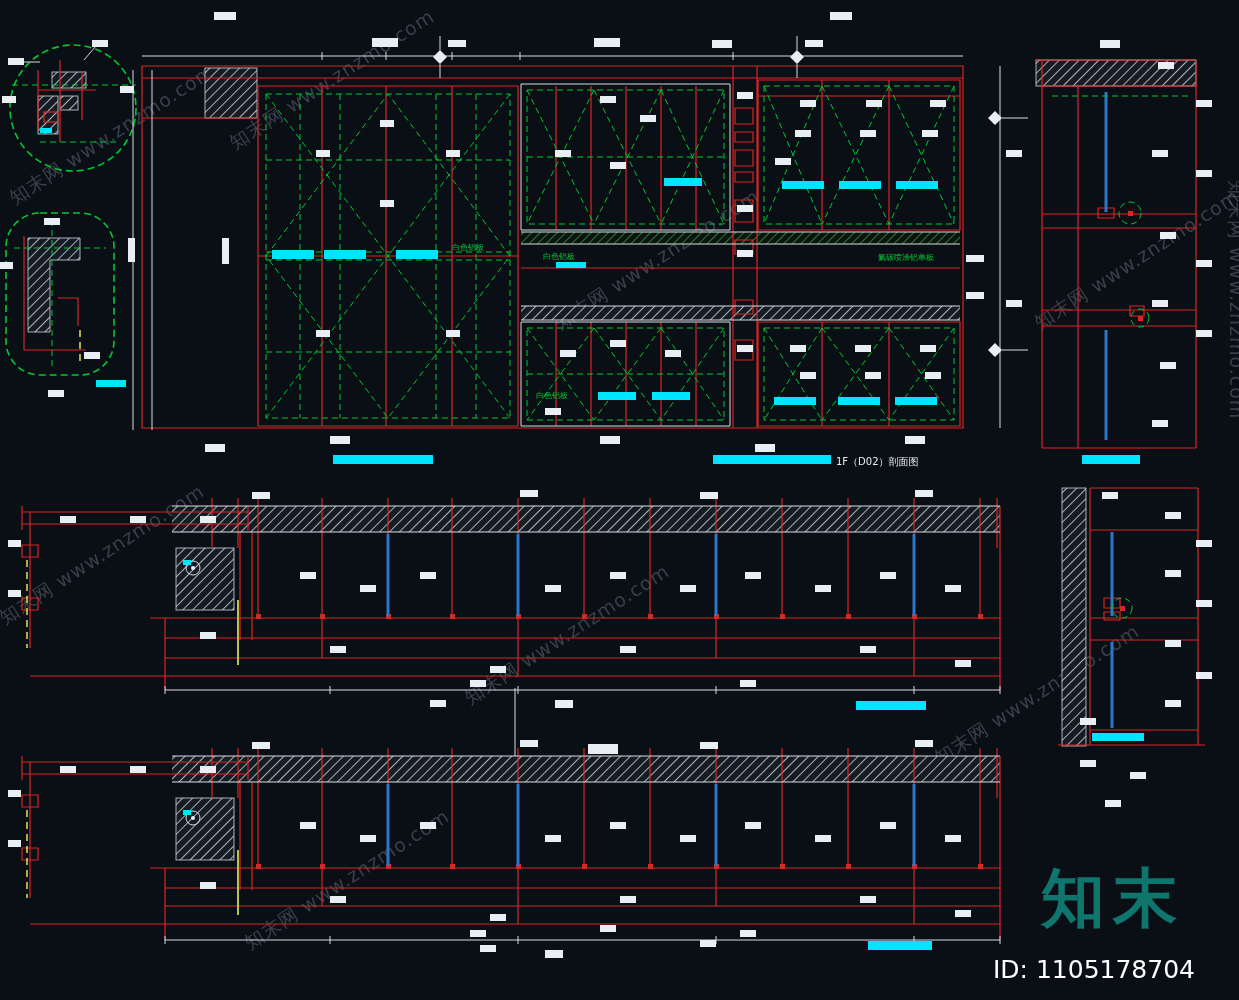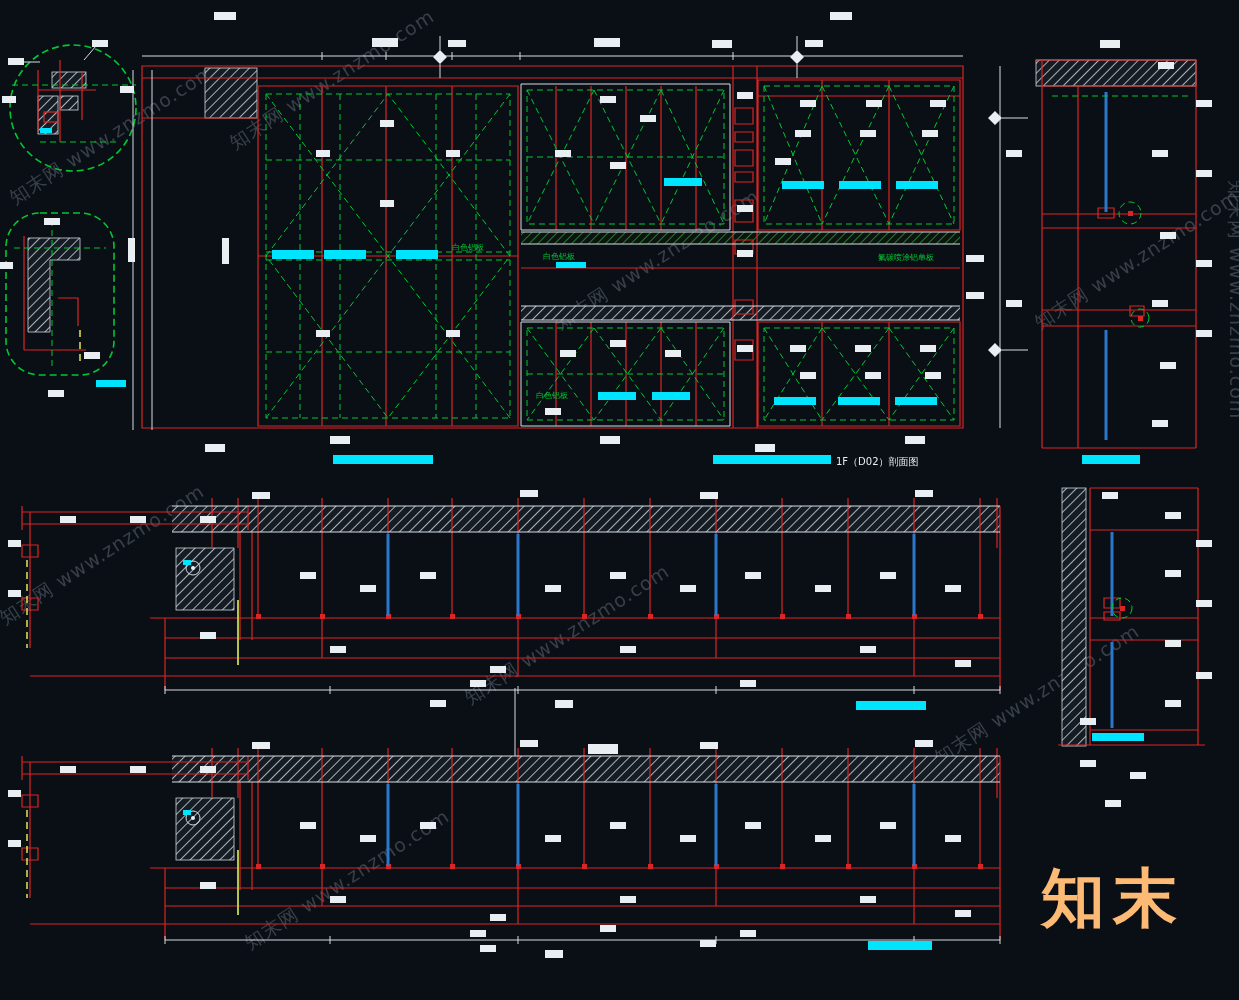--- a/index.html
+++ b/index.html
@@ -15,21 +15,21 @@
   .wl{stroke:#d7dde3;stroke-width:1;fill:none}
   .wf{fill:#e9eef3}
   .cf{fill:var(--cyan,#00e5ff)}
   .bl{stroke:var(--blue,#2b77cc);stroke-width:3;fill:none}
   .yd{stroke:var(--yellow,#d8d855);stroke-width:1.6;fill:none;stroke-dasharray:7 5}
   .ygl{stroke:#b9c24a;stroke-width:2;fill:none}
   .note{fill:var(--green,#00c832);font-size:8px;font-family:"DejaVu Sans",sans-serif}
   .ttl{fill:#e9eef3;font-size:10px;font-family:"DejaVu Sans",sans-serif}
   .wm{fill:#66707b;opacity:.5;font-size:19px;letter-spacing:1px;font-family:"DejaVu Sans",sans-serif}
 
-  .logo{position:absolute;right:54px;bottom:58px;color:#fdba74;font-size:64px;
+  .logo{position:absolute;right:54px;bottom:58px;color:#0f766e;font-size:64px;
         font-weight:bold;letter-spacing:8px;font-family:"DejaVu Sans",sans-serif;}
   .wm-id{position:absolute;right:44px;bottom:16px;color:#ffffff;font-size:25px;
         font-family:"DejaVu Sans",sans-serif;}
 </style>
 </head>
 <body>
 
 <div class="stage">
 <svg width="1239" height="1000" viewBox="0 0 1239 1000">
   <defs>
@@ -220,13 +220,14 @@
       M60 766h16v7h-16zM130 766h16v7h-16zM200 766h16v7h-16zM8 790h13v7h-13zM8 840h13v7h-13z
       M300 822h16v7h-16zM360 835h16v7h-16zM420 822h16v7h-16zM545 835h16v7h-16zM610 822h16v7h-16z
       M680 835h16v7h-16zM745 822h16v7h-16zM815 835h16v7h-16zM880 822h16v7h-16zM945 835h16v7h-16z
       M200 882h16v7h-16zM330 896h16v7h-16zM620 896h16v7h-16zM860 896h16v7h-16zM490 914h16v7h-16z
       M955 910h16v7h-16zM470 930h16v7h-16zM740 930h16v7h-16zM600 925h16v7h-16zM480 945h16v7h-16z
       M545 950h18v8h-18zM700 940h16v7h-16zM1080 760h16v7h-16zM1105 800h16v7h-16zM1130 772h16v7h-16z"></path>
   </g>
 </svg>
 
 <div class="logo">知末</div>
+<div class="wm-id">ID: 1105178704</div>
 </div>
 
 </body></html>

